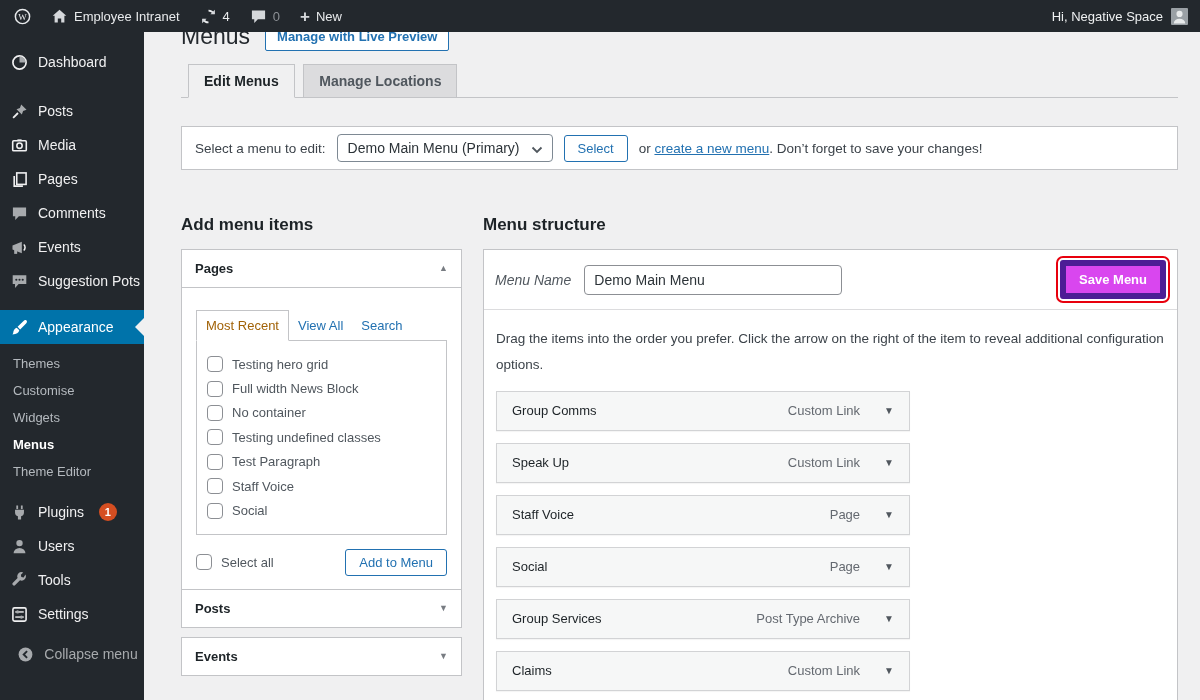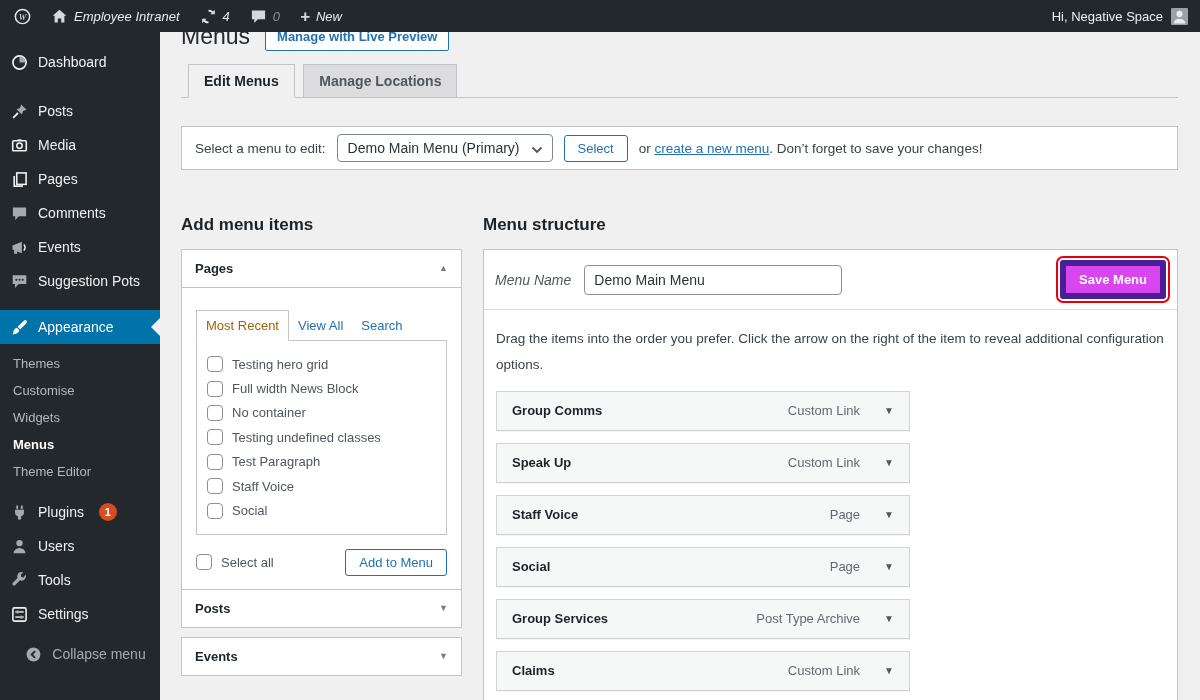--- a/index.html
+++ b/index.html
@@ -9,29 +9,29 @@
     background:#f0f0f1; color:#3c434a;
     font-family:"Liberation Sans", sans-serif; font-size:13px;
   }
   svg { display:block; }
 
   
   #adminbar { position:fixed; top:0; left:0; right:0; height:32px; background:#23282d;
     display:flex; align-items:center; justify-content:space-between; z-index:60; }
   .ab-left { display:flex; align-items:center; height:100%; padding-left:4px; }
   .ab-item { display:flex; align-items:center; gap:6px; padding:0 10px; height:100%;
-    color:#e8eaec; font-size:13px; cursor:pointer;font-style:italic; }
+    color:#e8eaec; font-size:13px; cursor:pointer; }
   .ab-icn { width:17px; height:17px; fill:#d5d8db; }
   .ab-dim { color:#8d9196; }
   .ab-plus { font-size:17px; font-weight:bold; color:#d5d8db; line-height:1; }
   .ab-right { display:flex; align-items:center; gap:8px; padding-right:12px; color:#eef0f1; }
   .avatar { width:17px; height:17px; background:#9aa0a5; border-radius:1px; overflow:hidden; }
 
   
-  #sidebar { position:fixed; top:32px; left:0; bottom:0; width:160px; background:#23282d; padding-top:13px; z-index:50; }
+  #sidebar { position:fixed; top:32px; left:0; bottom:0; width:144px; background:#23282d; padding-top:13px; z-index:50; }
   .menu-item { display:flex; align-items:center; gap:10px; padding-left:11px; height:34px;
     font-size:14px; color:#f0f0f1; position:relative; cursor:pointer; }
   .menu-item .icn { width:17px; height:17px; fill:#a7aaad; flex:none; }
   .menu-item.active { background:#0073aa; color:#fff; }
   .menu-item.active .icn { fill:#fff; }
   .arrow-current { position:absolute; right:0; top:50%; margin-top:-9px; width:0; height:0;
     border:9px solid transparent; border-right-color:#f0f0f1; border-left:none; }
   .mi-gap { height:15px; }
   .submenu { padding:6px 0 10px; }
   .submenu-item { padding:6px 0 6px 13px; font-size:13px; color:#b4b9be; cursor:pointer; }
@@ -100,21 +100,21 @@
     font-size:14px; color:#2c3338; font-family:inherit; background:#fff; }
   .spacer { flex:1; }
   .btn-primary { background:#d946ef; border:6px solid #4c1d95; color:#fff; padding:6px 13px;
     font-size:13px; font-weight:600; border-radius:3px; cursor:pointer; }
   .save-highlight { outline:2px solid #e8000d; outline-offset:2px; }
   .structure-body { padding:13px 12px 20px; border-top:1px solid #dcdcde; }
   .instructions { font-size:13.5px; color:#3c434a; line-height:1.95; max-width:676px; margin:3px 0 0; }
   .menu-items { margin-top:9px; width:414px; }
   .menu-item-handle { display:flex; align-items:center; height:40px; border:1px solid #d2d3d5;
     background:#f6f7f7; box-shadow:0 1px 1px rgba(0,0,0,.04); padding:0 15px; margin-top:12px; cursor:move; }
-  .mih-label { font-size:13px; font-weight:700; color:#1d2327; flex:1; }
+  .mih-label { font-size:13px; font-weight:400; color:#1d2327; flex:1; }
   .mih-type { font-size:13px; color:#646970; }
   .mih-tri { font-size:10px; color:#50575e; margin-left:24px; cursor:pointer; }
 </style>
 </head>
 <body>
 
 <svg width="0" height="0" style="position:absolute">
   <defs>
     <symbol id="i-wp" viewBox="0 0 16 16">
         <circle cx="8" cy="8" r="6.7" fill="none" stroke="currentColor" stroke-width="1.4"></circle>

